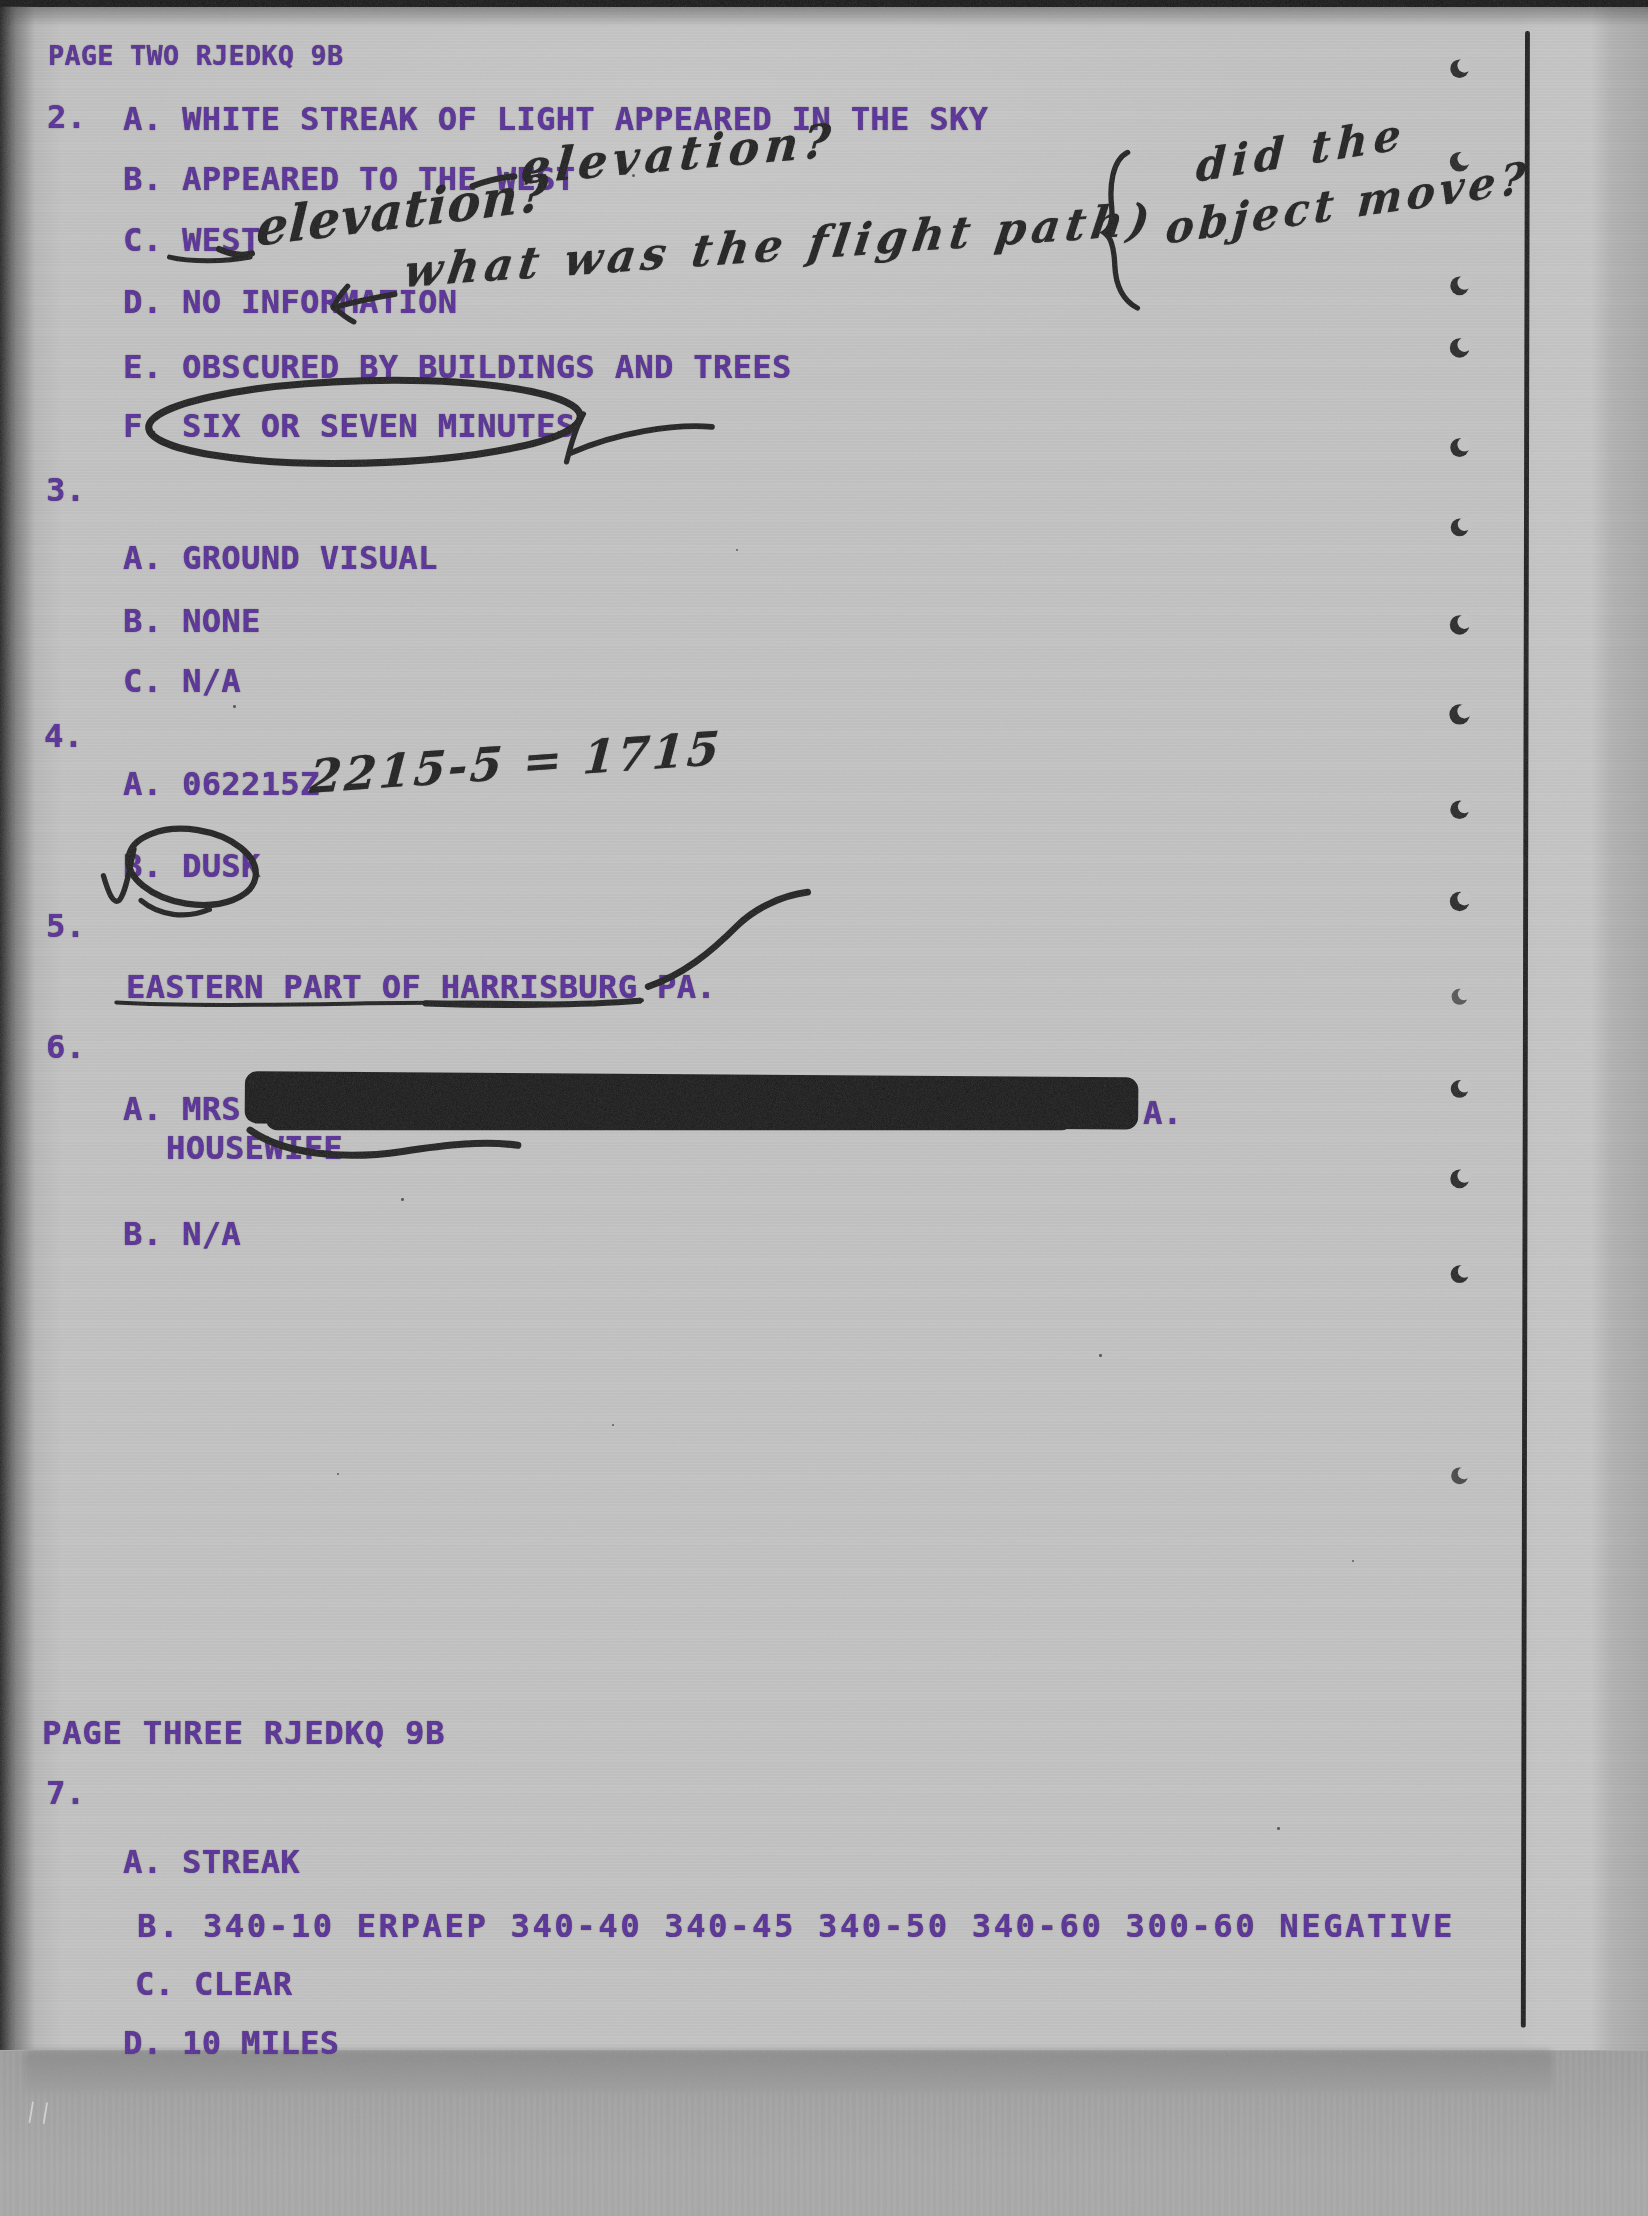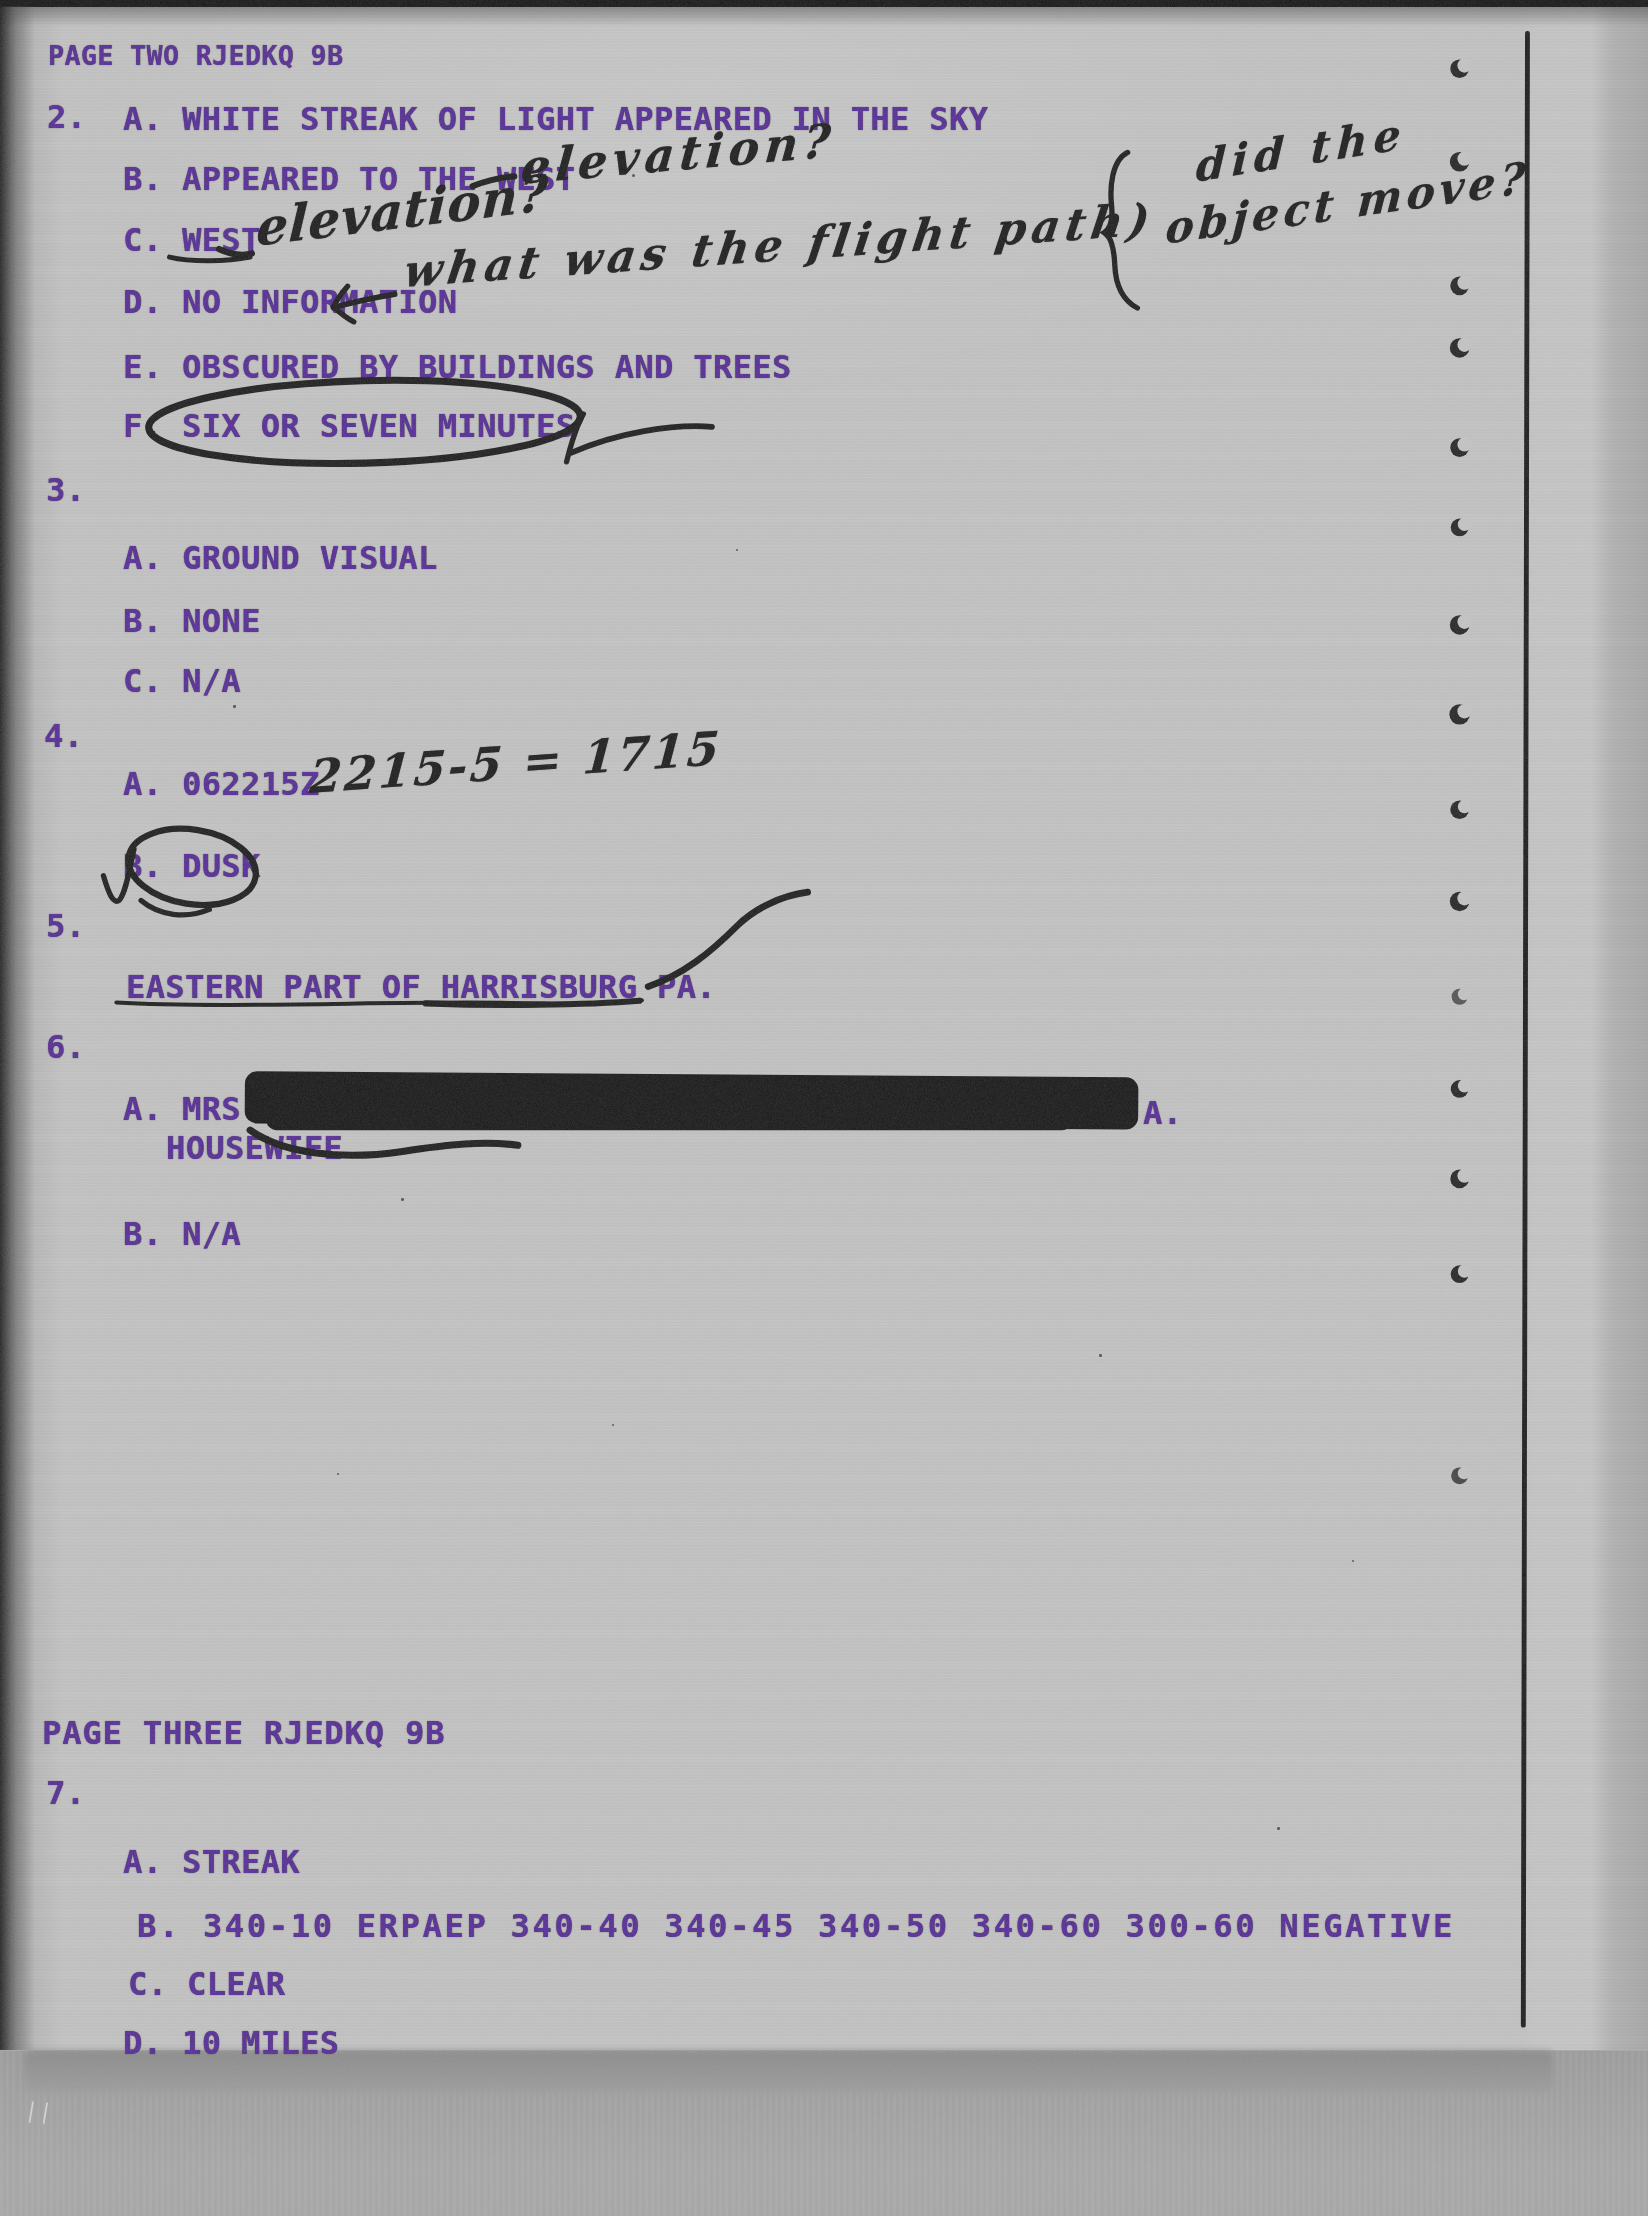--- a/index.html
+++ b/index.html
@@ -118,21 +118,21 @@
 <div class="t" style="left:123px;top:1093px;">A. MRS.</div>
 <div class="t" style="left:1143px;top:1097px;">A.</div>
 <div class="t" style="left:166px;top:1132px;">HOUSEWIFE</div>
 <div class="t" style="left:123px;top:1218px;">B. N/A</div>
 
 <div class="t big-header" style="left:42px;top:1717px;">PAGE THREE RJEDKQ 9B</div>
 
 <div class="t" style="left:46px;top:1777px;">7.</div>
 <div class="t" style="left:123px;top:1846px;">A. STREAK</div>
 <div class="t wide" style="left:137px;top:1910px;">B. 340-10 ERPAEP 340-40 340-45 340-50 340-60 300-60 NEGATIVE</div>
-<div class="t" style="left:128px;top:1968px;">C. CLEAR</div>
+<div class="t" style="left:135px;top:1968px;">C. CLEAR</div>
 <div class="t" style="left:123px;top:2027px;">D. 10 MILES</div>
 
 <span class="h" id="hw-b">elevation?</span>
 <span class="h" id="hw-c">elevation?</span>
 <span class="h" id="hw-d">what was the flight path)</span>
 <span class="h" id="hw-4a">2215-5 = 1715</span>
 <span class="h" id="hw-m1">did the</span>
 <span class="h" id="hw-m2">object move?</span>
 
 <svg class="overlay-svg" width="1649" height="2473" viewBox="0 0 3720 5580">

